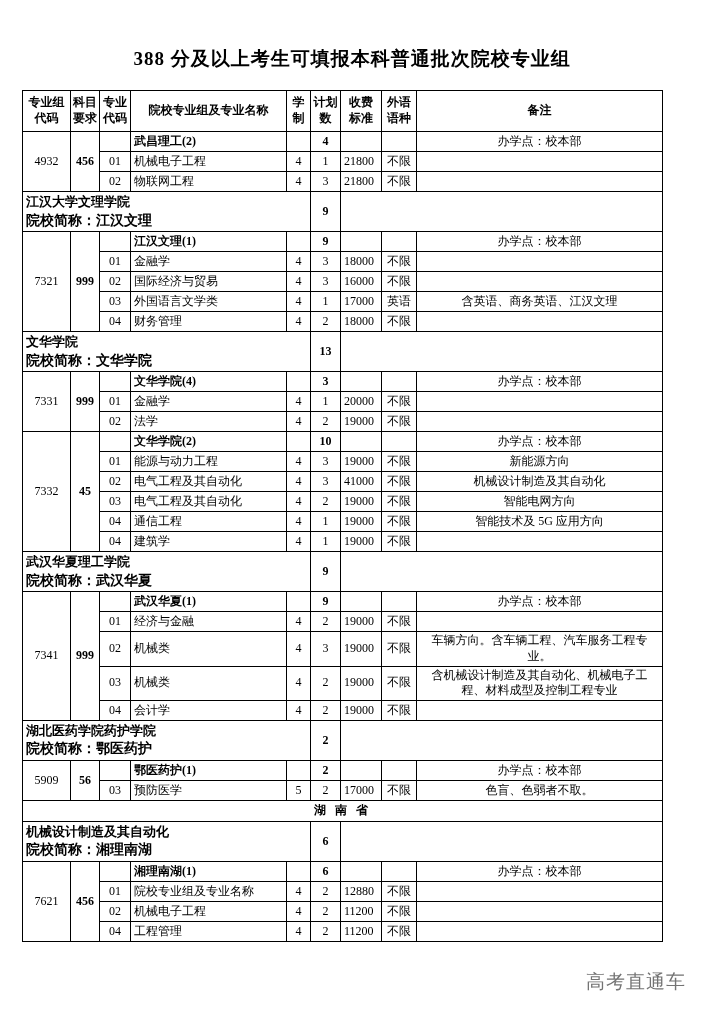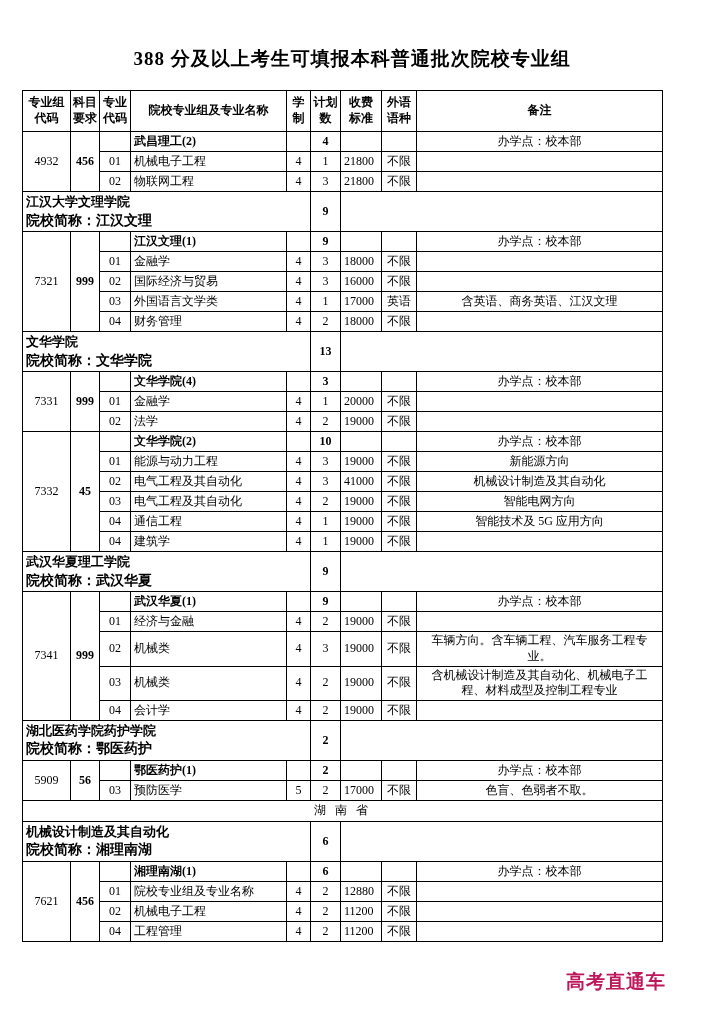--- a/index.html
+++ b/index.html
@@ -35,26 +35,26 @@
   .center{text-align:center;}
   .bold{font-weight:bold;}
   .vtop{vertical-align:top;padding-top:2px;}
   .name-cell{text-align:left;padding-left:4px;}
   .fee-cell{text-align:left;padding-right:5px;margin-left:34px;}
   .remark-cell{text-align:center;padding-left:4px;}
   .inst-cell{text-align:left;padding:2px 4px;}
   .inst-name{font-size:13px;font-weight:bold;line-height:1.35;}
   .inst-abbr{font-size:14px;font-weight:bold;line-height:1.4;}
   .section-cell{
-    text-align:center;font-weight:normal;font-size:15px;
+    text-align:center;font-weight:bold;font-size:15px;
     letter-spacing:3px;padding:6px 0;height:18px;
   }
   .watermark{
-    position:absolute;right:58px;bottom:28px;
-    color:#be185d;font-size:19px;font-weight:bold;
+    position:absolute;right:38px;bottom:28px;
+    color:#737373;font-size:19px;font-weight:normal;
     font-family:"Liberation Sans","DejaVu Sans",sans-serif;
     letter-spacing:1px;
   }
 </style>
 </head>
 <body>
 
 <div class="page">
   <h1 class="doc-title">388 分及以上考生可填报本科普通批次院校专业组</h1>
 

